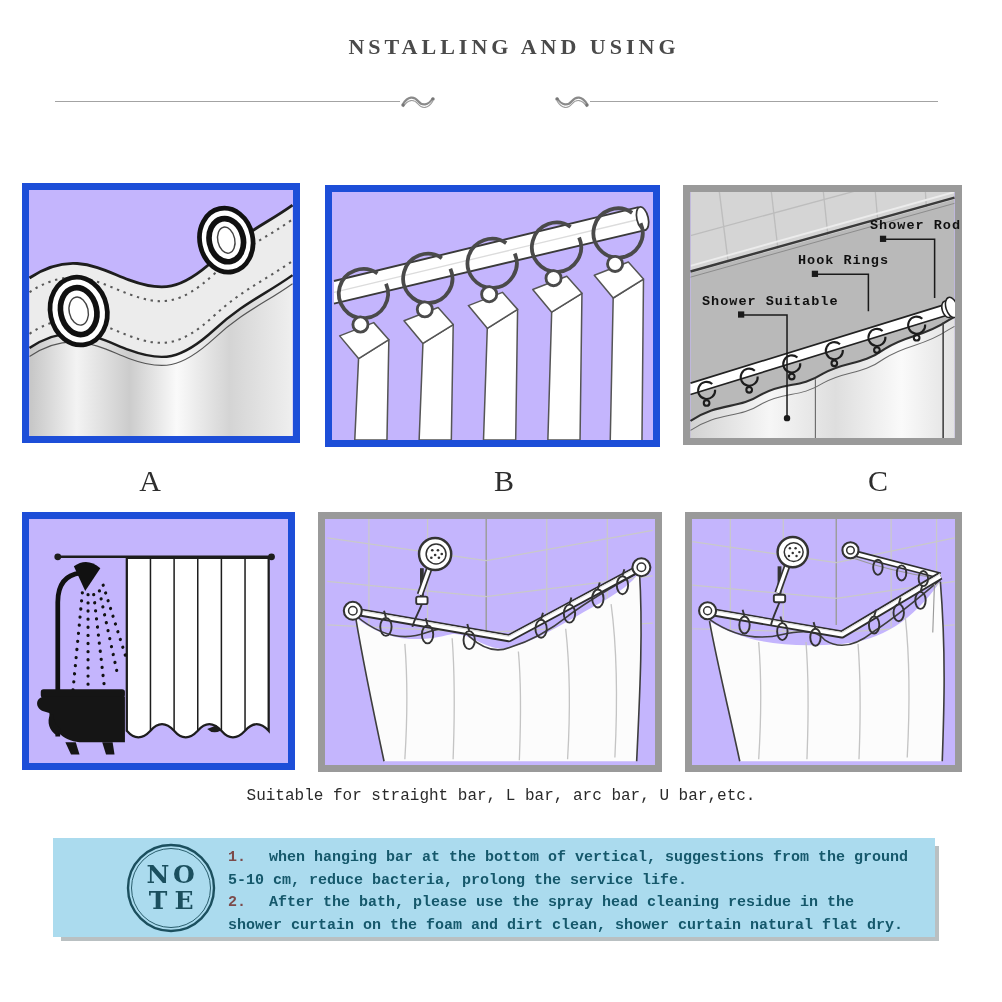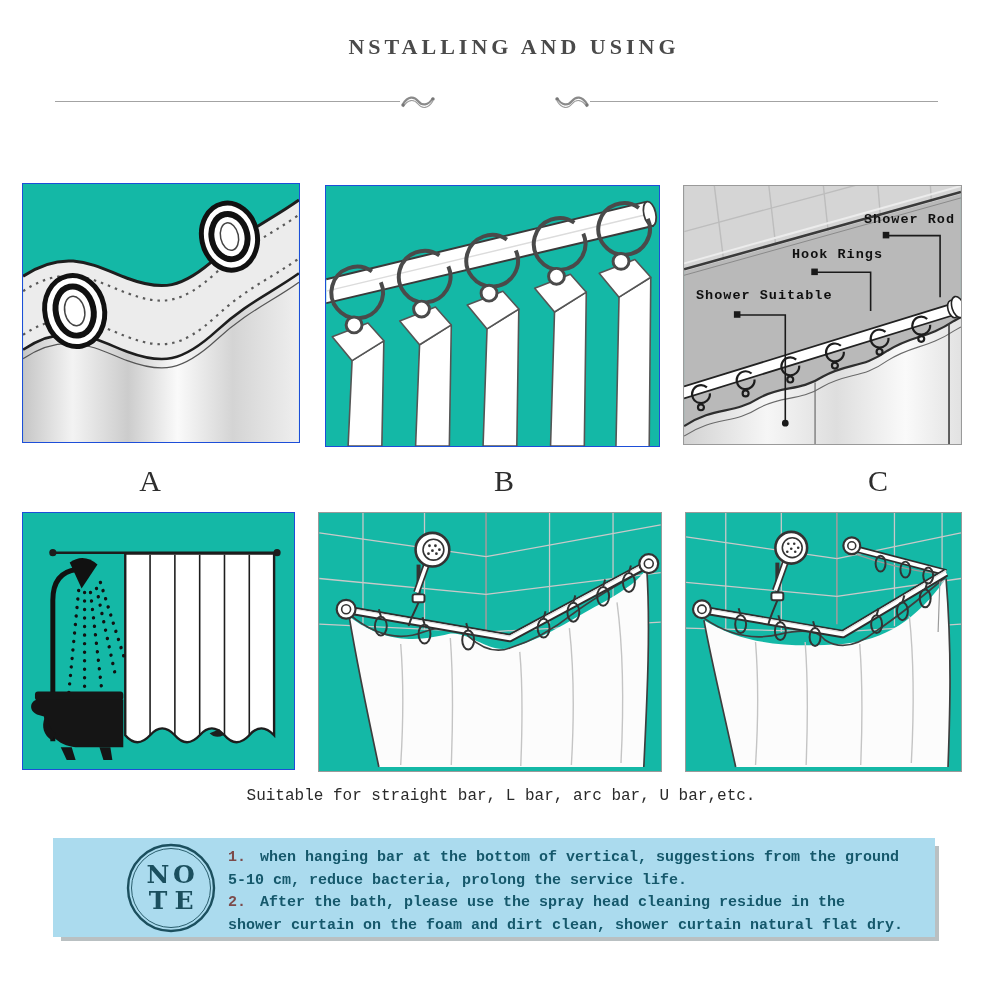--- a/index.html
+++ b/index.html
@@ -10,21 +10,21 @@
          font-family:"Liberation Serif",serif;font-size:22px;font-weight:600;
          letter-spacing:4px;color:var(--title,#4a4a4a);padding-left:13px;}
   .divider{position:absolute;left:0;top:92px;width:1002px;height:18px;display:flex;align-items:center;}
   .divider .ln{height:0;border-top:1.6px solid var(--divider,#a3a3a3);}
   .divider .ln.left{margin-left:55px;width:345px;}
   .divider .ln.right{width:348px;}
   .divider .orn{width:36px;height:18px;flex:0 0 auto;}
   .divider .gap{width:118px;flex:0 0 auto;}
   .divider .orn.flip{transform:scaleX(-1);}
   
-  .panel{position:absolute;background:#14b8a6;border:1px solid #1d4ed8;box-sizing:border-box;}
+  .panel{position:absolute;background:#c4b5fd;border:7px solid #1d4ed8;box-sizing:border-box;}
   .panel svg{display:block;width:100%;height:100%;}
   #panelA{left:22px;top:183px;width:278px;height:260px;}
   #panelB{left:325px;top:185px;width:335px;height:262px;}
   #panelC{left:683px;top:185px;width:279px;height:260px;border-color:#9a9a9a;}
   #panelD{left:22px;top:512px;width:273px;height:258px;}
   #panelE{left:318px;top:512px;width:344px;height:260px;border-color:#9a9a9a;}
   #panelF{left:685px;top:512px;width:277px;height:260px;border-color:#9a9a9a;}
   .fig-letter{position:absolute;top:464px;width:40px;text-align:center;
               font-family:"Liberation Serif",serif;font-size:30px;color:#2e2e2e;}
   #letterA{left:130px;} #letterB{left:484px;} #letterC{left:858px;}
@@ -46,21 +46,21 @@
   .emblem .letters{position:absolute;left:0;top:0;width:92px;height:92px;display:grid;
                    grid-template-columns:1fr 1fr;align-content:center;justify-items:center;
                    padding:0 20px;box-sizing:border-box;row-gap:0;
                    font-family:"DejaVu Serif",serif;font-weight:700;font-size:25px;line-height:26px;
                    color:var(--emblem,#1b4f5e);}
   .note-text{position:absolute;left:175px;top:9px;width:720px;
              font-family:"Liberation Mono",monospace;font-weight:700;font-size:15px;
              line-height:22.5px;color:var(--note-text,#15586b);}
   .note-item{margin:0;}
   .note-num{color:var(--note-number,#7c4a4a);margin-right:14px;}
-  .note-body{white-space:pre-line;}
+  .note-body{white-space:pre-line;margin-left:9px;}
 </style>
 </head>
 <body>
 
 <div class="page">
 
   <div class="title">NSTALLING AND USING</div>
   <div class="divider">
     <div class="ln left"></div>
     <svg class="orn" viewBox="0 0 36 18">

